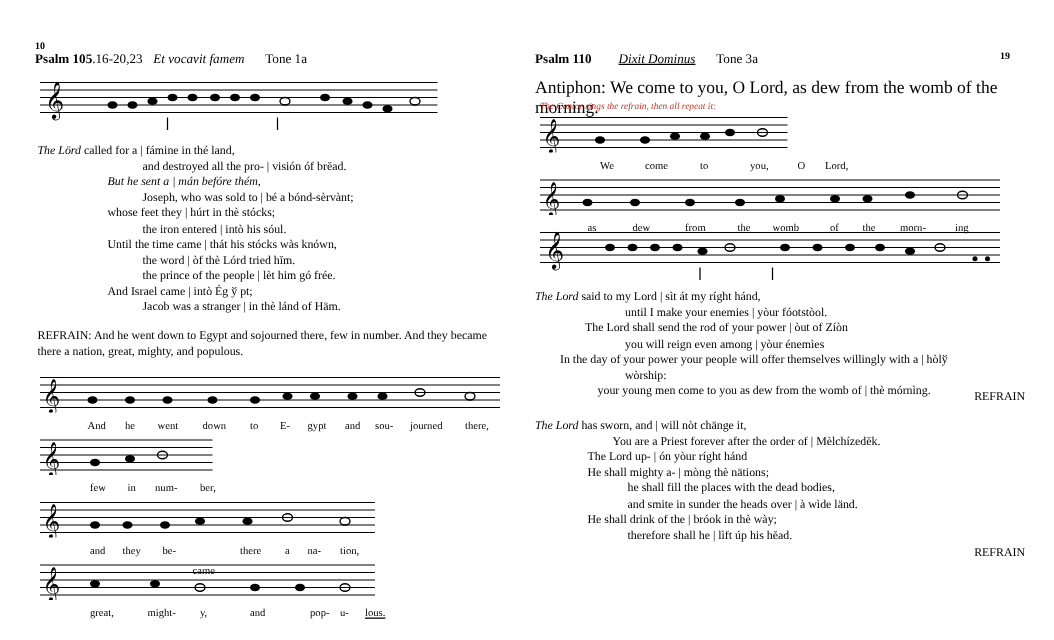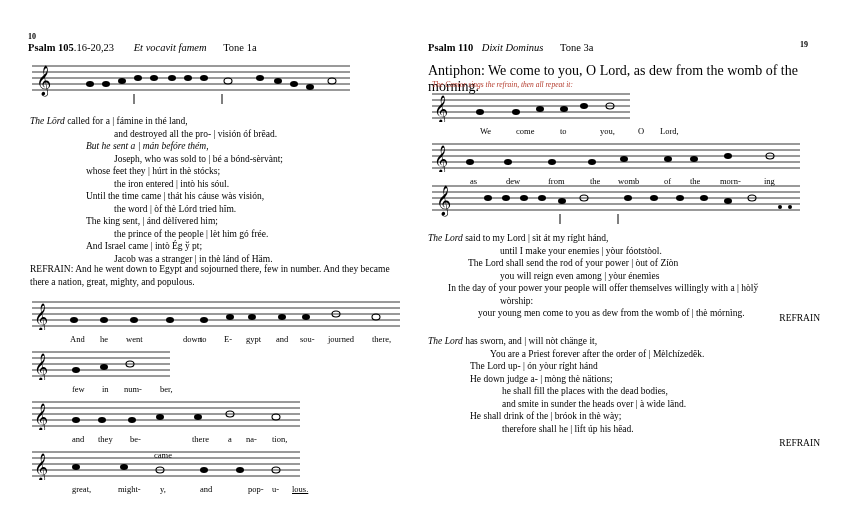--- a/index.html
+++ b/index.html
@@ -47,21 +47,21 @@
 
 <div class="page">
 
   <div class="folio folio-left">10</div>
   <div class="folio folio-right">19</div>
 
   <div class="col col-left">
 
     <div class="heading" style="position:absolute;left:4px;top:42px;">
       <span class="bold">Psalm 105</span><span>.16-20,23</span>
-      <span class="ital" style="margin-left:17px;">Et vocavit famem</span>
+      <span class="ital" style="margin-left:6px;">Et vocavit famem</span>
       <span class="tone">Tone 1a</span>
     </div>
 
     <div class="staff" style="position:absolute;left:8px;top:58px;">
       <svg width="320" height="50" viewBox="0 0 320 50">
         <g stroke="#000" stroke-width="0.8">
           <line x1="0" y1="8" x2="318" y2="8"></line>
           <line x1="0" y1="14" x2="318" y2="14"></line>
           <line x1="0" y1="20" x2="318" y2="20"></line>
           <line x1="0" y1="26" x2="318" y2="26"></line>
@@ -91,23 +91,22 @@
       </svg>
     </div>
 
     <div class="verses" style="position:absolute;left:6px;top:115px;width:372px;">
       <div class="v"><span class="ital">The Lörd</span><span> called for a | fámine in thé land,</span></div>
       <div class="v" style="text-indent:84px;">and destroyed all the pro- | visión óf brĕad.</div>
       <div class="v" style="text-indent:56px;font-style:italic;">But he sent a | mán befóre thém,</div>
       <div class="v" style="text-indent:84px;">Joseph, who was sold to | bé a bónd-sèrvànt;</div>
       <div class="v" style="text-indent:56px;">whose feet they | húrt in thè stócks;</div>
       <div class="v" style="text-indent:84px;">the iron entered | intò his sóul.</div>
-      <div class="v" style="text-indent:56px;">Until the time came | thát his cáuse wàs visión,</div>
+      <div class="v" style="text-indent:56px;">Until the time came | thát his stócks wàs knówn,</div>
       <div class="v" style="text-indent:84px;">the word | òf thè Lórd tried hĭm.</div>
-      <div class="v" style="text-indent:56px;">The king sent, | ánd dèlívered him;</div>
       <div class="v" style="text-indent:84px;">the prince of the people | lèt him gó frée.</div>
       <div class="v" style="text-indent:56px;">And Israel came | intò Ég ў pt;</div>
       <div class="v" style="text-indent:84px;">Jacob was a stranger | in thè lánd of Häm.</div>
     </div>
 
     <div class="refrain-line" style="position:absolute;left:6px;top:263px;width:380px;">
       <span>REFRAIN:</span><span>  And he went down to Egypt and sojourned there, few in number.  And they became there a nation, great, mighty, and populous.</span>
     </div>
 
     <div class="staffwrap" style="position:absolute;left:8px;top:298px;">
@@ -131,21 +130,21 @@
             <ellipse cx="250" cy="19" rx="4" ry="3"></ellipse>
           <ellipse cx="274" cy="19" rx="4" ry="3"></ellipse>
             <ellipse cx="304" cy="16" rx="4" ry="3" fill="none" stroke="#000" stroke-width="1.1"></ellipse>
           <ellipse cx="344" cy="19" rx="4" ry="3" fill="none" stroke="#000" stroke-width="1.1"></ellipse>
         </g>
       </svg>
       <div class="lyrics">
           <span style="left: 38px;">And</span>
           <span style="left: 68px;">he</span>
           <span style="left: 94px;">went</span>
-          <span style="left: 130px; margin-left: 21px;">down</span>
+          <span style="left: 130px;">down</span>
           <span style="left: 168px;">to</span>
           <span style="left: 192px;">E-</span>
           <span style="left: 214px;">gypt</span>
           <span style="left: 244px;">and</span>
           <span style="left: 268px;">sou-</span>
           <span style="left: 296px;">journed</span>
           <span style="left: 340px;">there,</span>
         </div>
     </div>
 
@@ -234,21 +233,21 @@
           <span style="left: 260px; text-decoration: underline;">lous.</span>
         </div>
     </div>
 
   </div>
 
   <div class="col col-right">
 
     <div class="heading" style="position:absolute;left:4px;top:42px;">
       <span class="bold">Psalm 110</span>
-      <span class="ital" style="margin-left:6px;">Dixit Dominus</span>
+      <span class="ital" style="margin-left:19px;text-decoration:underline;">Dixit Dominus</span>
       <span class="tone">Tone 3a</span>
     </div>
 
     <div class="antiphon" style="position:absolute;left:4px;top:60px;width:380px;">
       <span>Antiphon:</span><span>  We come to you, O Lord, as dew from the womb of the morning.</span>
     </div>
 
     <div class="rubric" style="position:absolute;left:8px;top:80px;">The Cantor sings the refrain, then all repeat it:</div>
 
     <div class="staffwrap" style="position:absolute;left:8px;top:88px;">
@@ -357,21 +356,21 @@
       <div class="v" style="text-indent:72px;">wòrship:</div>
       <div class="v" style="text-indent:50px;">your young men come to you as dew from the womb of | thè mórnìng.</div>
     </div>
 
     <div class="refrain-right" style="position:absolute;left:4px;top:313px;width:392px;">REFRAIN</div>
 
     <div class="verses" style="position:absolute;left:4px;top:335px;width:392px;">
       <div class="v"><span class="ital">The Lord</span><span> has sworn, and | will nòt chänge it,</span></div>
       <div class="v" style="text-indent:62px;">You are a Priest forever after the order of | Mèlchízedĕk.</div>
       <div class="v" style="text-indent:42px;">The Lord up- | ón yòur ríght hánd</div>
-      <div class="v" style="text-indent:42px;">He down judge a- | mòng thè nätions;</div>
+      <div class="v" style="text-indent:42px;">He shall mighty a- | mòng thè nätions;</div>
       <div class="v" style="text-indent:74px;">he shall fill the places with the dead bodies,</div>
       <div class="v" style="text-indent:74px;">and smite in sunder the heads over | à wìde länd.</div>
       <div class="v" style="text-indent:42px;">He shall drink of the | bróok in thè wày;</div>
       <div class="v" style="text-indent:74px;">therefore shall he | lìft úp his hĕad.</div>
     </div>
 
     <div class="refrain-right" style="position:absolute;left:4px;top:438px;width:392px;">REFRAIN</div>
 
   </div>
 </div>

